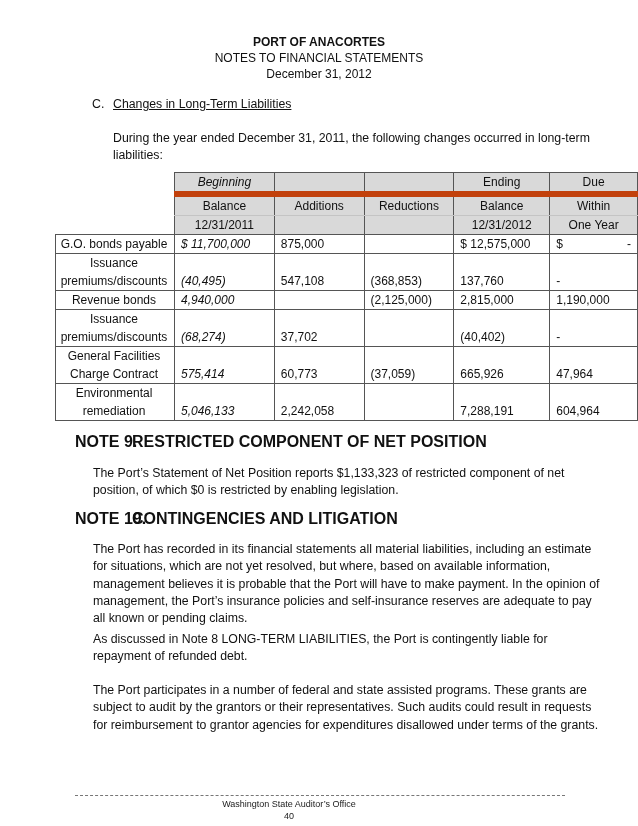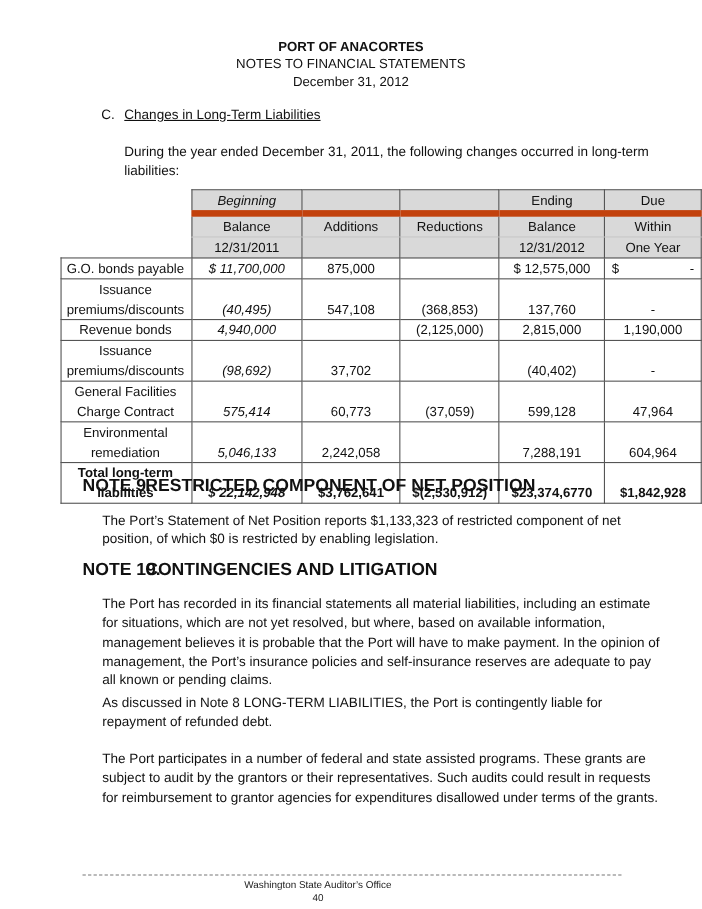--- a/index.html
+++ b/index.html
@@ -27,21 +27,21 @@
     border-collapse: collapse; font-size: 12px;
   }
   table.liab td {
     border: 1.5px solid #555; padding: 0 6px; line-height: 18px;
     vertical-align: bottom; white-space: nowrap;
   }
   table.liab tr.hdr td { background: #d9d9d9; text-align: center; border-top: 1.5px solid #555; }
   table.liab tr.hdr td.blank { background: #ffffff; border: none; }
   table.liab tr.hdr td.sub { border-top: 6px solid #c2410c; border-bottom: 1px solid #c4c4c4; }
   table.liab td.lbl { text-align: center; width: 108px; padding-left: 4px; }
-  table.liab td.num { text-align: center; }
+  table.liab td.num { text-align: left; }
   table.liab td.c1 { width: 87px; font-style: italic; }
   table.liab td.c2 { width: 77px; margin-left: 37px; }
   table.liab td.c3 { width: 77px; }
   table.liab td.c4 { width: 83px; }
   table.liab td.c5 { width: 75px; }
   table.liab tr.total td { font-weight: bold; }
   .due-dollar { display: flex; justify-content: space-between; }
   .note-head {
     position: absolute; left: 75px; font-weight: bold; font-size: 16px; white-space: nowrap;
   }
@@ -135,58 +135,47 @@
         <td class="num c2"></td>
         <td class="num c3">(2,125,000)</td>
         <td class="num c4">2,815,000</td>
         <td class="num c5">1,190,000</td>
       </tr>
       <tr>
         <td class="lbl">
           <div>Issuance</div>
           <div>premiums/discounts</div>
         </td>
-        <td class="num c1">(98,692)</td>
+        <td class="num c1">(68,274)</td>
         <td class="num c2">37,702</td>
         <td class="num c3"></td>
         <td class="num c4">(40,402)</td>
         <td class="num c5">-</td>
       </tr>
       <tr>
         <td class="lbl">
           <div>General Facilities</div>
           <div>Charge Contract</div>
         </td>
         <td class="num c1">575,414</td>
         <td class="num c2">60,773</td>
         <td class="num c3">(37,059)</td>
-        <td class="num c4">599,128</td>
+        <td class="num c4">665,926</td>
         <td class="num c5">47,964</td>
       </tr>
       <tr>
         <td class="lbl">
           <div>Environmental</div>
           <div>remediation</div>
         </td>
         <td class="num c1">5,046,133</td>
         <td class="num c2">2,242,058</td>
         <td class="num c3"></td>
         <td class="num c4">7,288,191</td>
         <td class="num c5">604,964</td>
-      </tr>
-      <tr class="total">
-        <td class="lbl">
-          <div>Total long-term</div>
-          <div>liabilities</div>
-        </td>
-        <td class="num c1">$ 22,142,948</td>
-        <td class="num c2">$3,762,641</td>
-        <td class="num c3">$(2,530,912)</td>
-        <td class="num c4">$23,374,6770</td>
-        <td class="num c5">$1,842,928</td>
       </tr>
     </tbody>
 </table>
 
 <div class="note-head" style="top:433px;">
   <span class="num">NOTE 9.</span><span>RESTRICTED COMPONENT OF NET POSITION</span>
 </div>
 <div class="para" style="top:465px;">The Port’s Statement of Net Position reports $1,133,323 of restricted component of net position, of which $0 is restricted by enabling legislation.</div>
 
 <div class="note-head" style="top:510px;">

